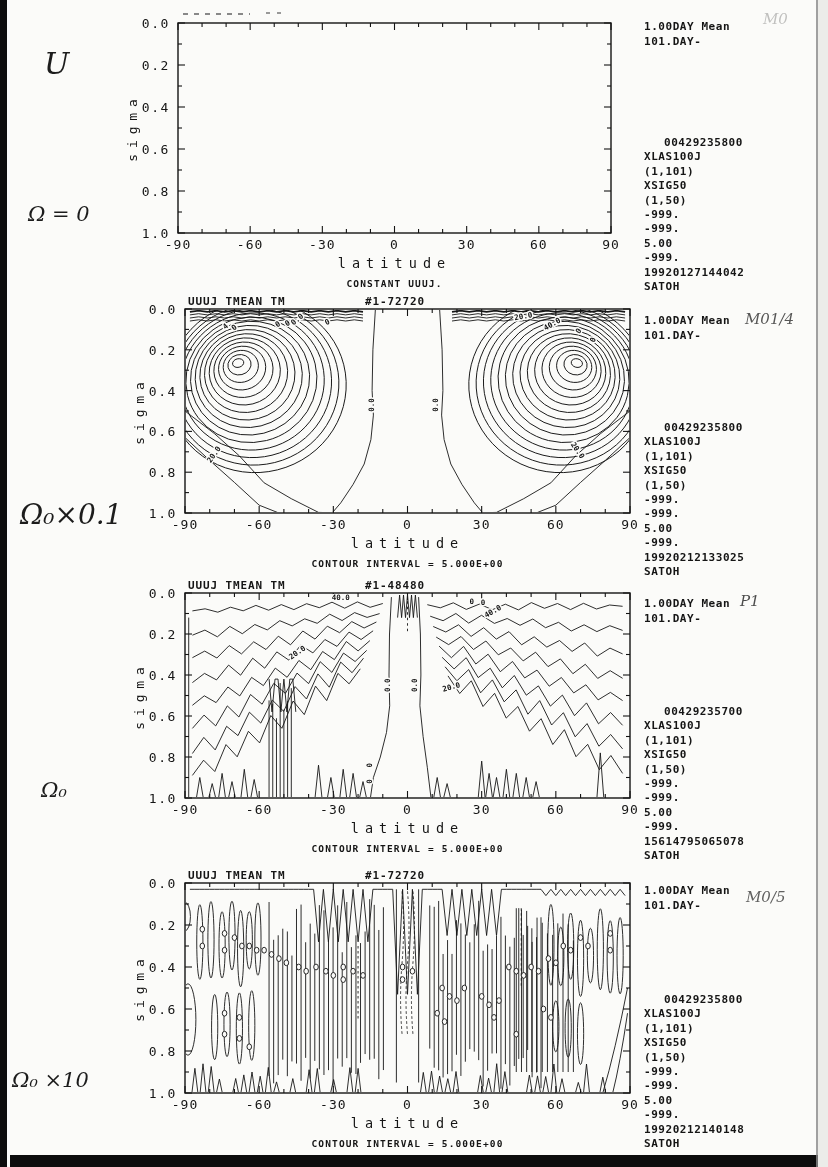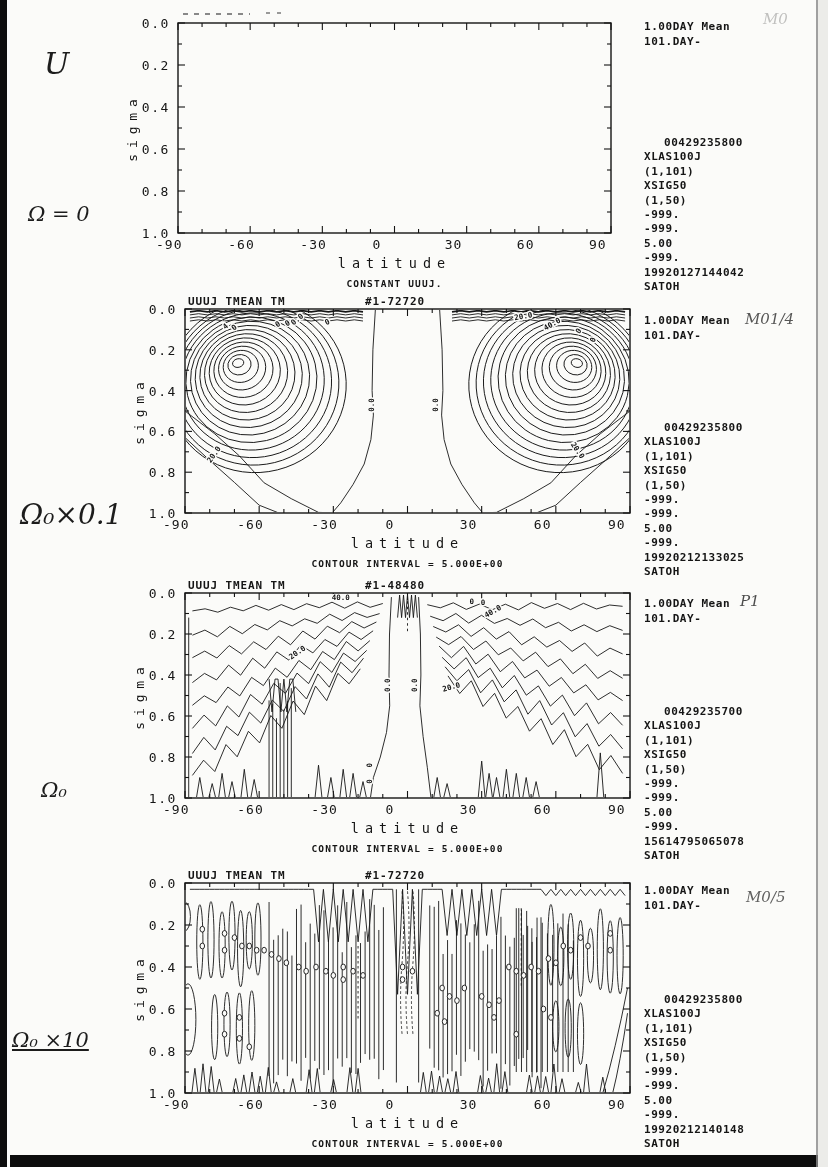--- a/index.html
+++ b/index.html
@@ -3,21 +3,21 @@
 <meta charset="utf-8">
 <style>
   html,body{margin:0;padding:0;background:#777;}
   .page{position:relative;width:828px;height:1167px;background:#fbfbf9;overflow:hidden;
         font-family:"DejaVu Sans Mono", monospace;color:#151515;}
   .artifact{position:absolute;}
   #plots{position:absolute;left:0;top:0;}
   .txt{position:absolute;white-space:pre;}
   .hdr{font-size:11px;font-weight:bold;letter-spacing:.08em;}
   .cap{font-size:9.5px;font-weight:bold;letter-spacing:.12em;text-align:center;}
-  .tickx{font-size:13px;letter-spacing:.08em;text-align:left;}
+  .tickx{font-size:13px;letter-spacing:.08em;text-align:center;}
   .ticky{font-size:13px;letter-spacing:.12em;text-align:right;}
   .axlab{font-size:13.5px;letter-spacing:.45em;text-align:center;}
   .info{font-size:11px;font-weight:600;line-height:14.4px;letter-spacing:.05em;text-align:right;}
   .hw{font-family:"DejaVu Serif", serif;font-style:italic;color:#1c1c1c;}
   .corner{font-family:"DejaVu Serif", serif;font-style:italic;font-size:15px;color:#3a3a3a;}
 </style>
 </head>
 <body>
 
 <div class="page">
@@ -722,21 +722,21 @@
       <div class="txt info" style="left:644px;top:1007.4px;">XLAS100J</div>
       <div class="txt info" style="left:644px;top:1021.8px;">(1,101)</div>
       <div class="txt info" style="left:644px;top:1036.2px;">XSIG50</div>
       <div class="txt info" style="left:644px;top:1050.6px;">(1,50)</div>
       <div class="txt info" style="left:644px;top:1065px;">-999.</div>
       <div class="txt info" style="left:644px;top:1079.4px;">-999.</div>
       <div class="txt info" style="left:644px;top:1093.8px;">5.00</div>
       <div class="txt info" style="left:644px;top:1108.2px;">-999.</div>
       <div class="txt info" style="left:644px;top:1122.6px;">19920212140148</div>
       <div class="txt info" style="left:644px;top:1137px;">SATOH</div>
-      <div class="txt hw" style="left:12px;top:1028px;font-size:21px;text-decoration:underline;">Ω₀ ×10</div>
+      <div class="txt hw" style="left:12px;top:1068px;font-size:21px;">Ω₀ ×10</div>
       <div class="txt corner" style="left:746px;top:888px;opacity:0.8;">M0/5</div>
     </div>
   <div class="txt hw" style="left:44px;top:46px;font-size:30px;">U</div>
   <div class="artifact" style="left:0;top:0;width:7px;height:1167px;background:#0d0d0d;"></div>
   <div class="artifact" style="left:10px;top:1155px;width:818px;height:12px;background:#0d0d0d;"></div>
   <div class="artifact" style="left:818px;top:0;width:10px;height:1167px;background:#ecece9;"></div>
   <div class="artifact" style="left:816px;top:0;width:2px;height:1167px;background:#8a8a8a;opacity:.8;"></div>
 </div>
 
 </body></html>

